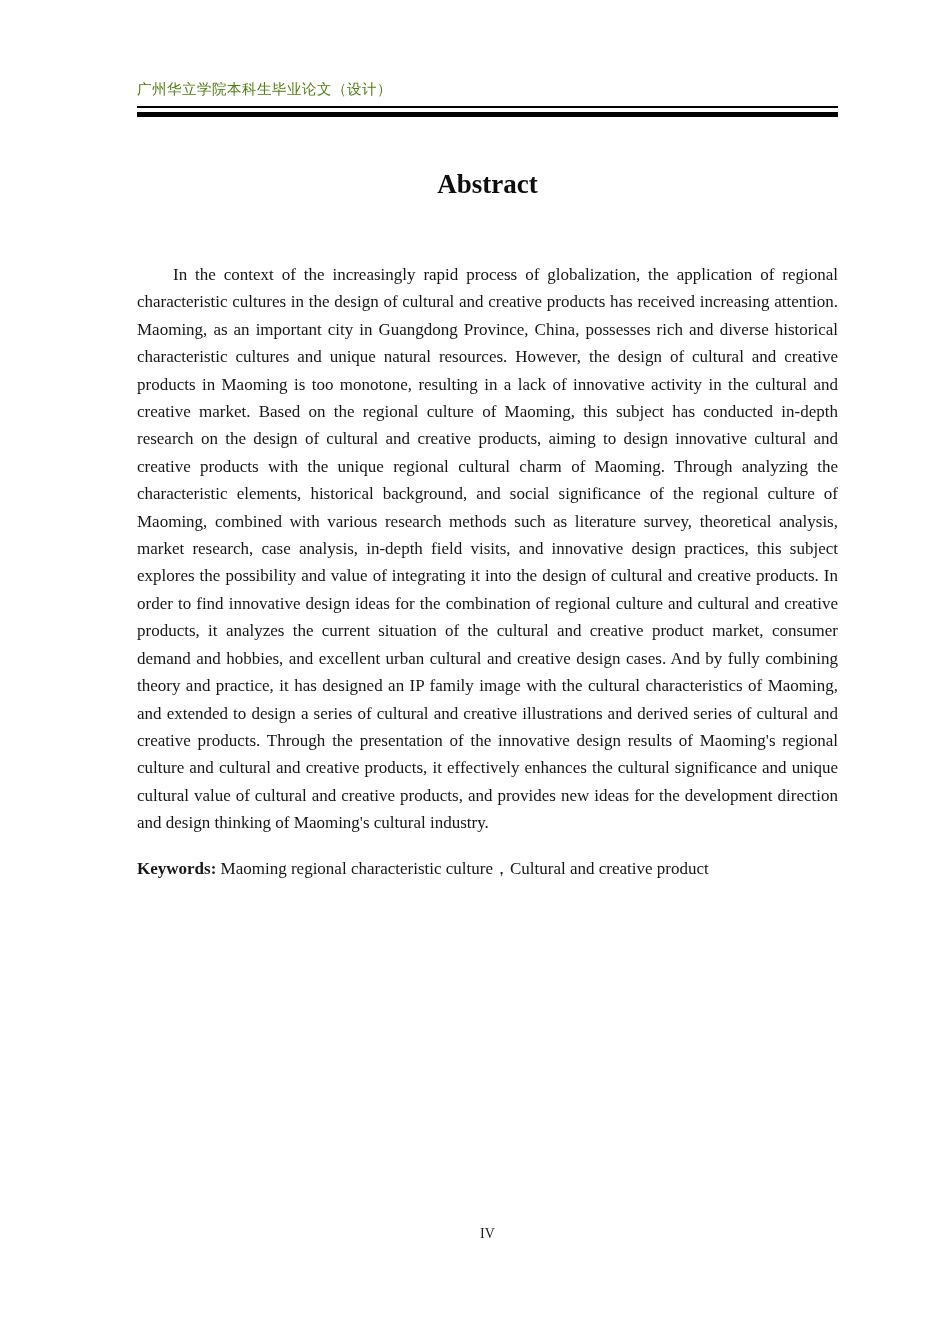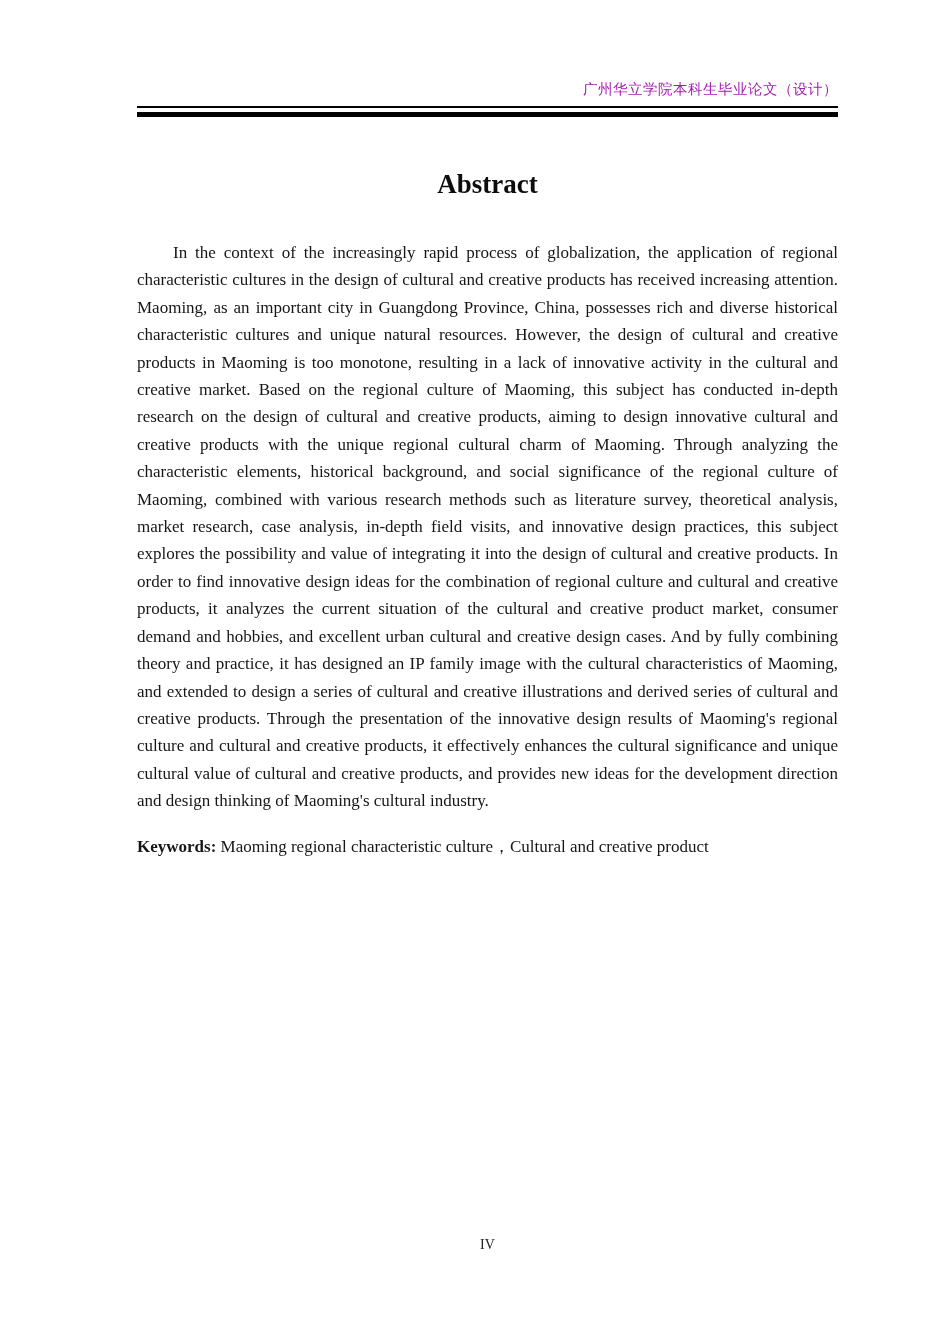--- a/index.html
+++ b/index.html
@@ -17,24 +17,24 @@
     overflow: hidden;
   }
   .content {
     position: absolute;
     left: 137px;
     top: 0;
     width: 701px;
   }
   .doc-header {
     margin-top: 80px;
-    text-align: right;
+    text-align: left;
     font-size: 14.5px;
     line-height: 18px;
-    color: #a21caf;
+    color: #4d7c0f;
     letter-spacing: 0.5px;
   }
   .rule-thin {
     margin-top: 8px;
     height: 2px;
     background: #000;
   }
   .rule-thick {
     margin-top: 4px;
     height: 5px;
@@ -42,21 +42,21 @@
   }
   .abstract-title {
     margin: 52px 0 8px 0;
     text-align: center;
     font-size: 27px;
     font-weight: bold;
     line-height: 30px;
     color: #0d0d0d;
   }
   .abstract-body {
-    margin-top: 40px;
+    margin-top: 62px;
     font-size: 17px;
     line-height: 27.4px;
     text-align: justify;
     text-indent: 36px;
     color: #161616;
   }
   .keywords {
     margin-top: 8px;
     font-size: 17px;
     line-height: 29px;
@@ -69,21 +69,20 @@
     padding-left: 97px;
   }
   .page-number {
     position: absolute;
     top: 1226px;
     left: 137px;
     width: 701px;
     text-align: center;
     font-size: 14px;
     color: #222;
-    margin-top: 11px;
   }
 </style>
 </head>
 <body>
 
 <div class="page">
   <div class="content">
 
     <div class="doc-header">广州华立学院本科生毕业论文（设计）</div>
 

